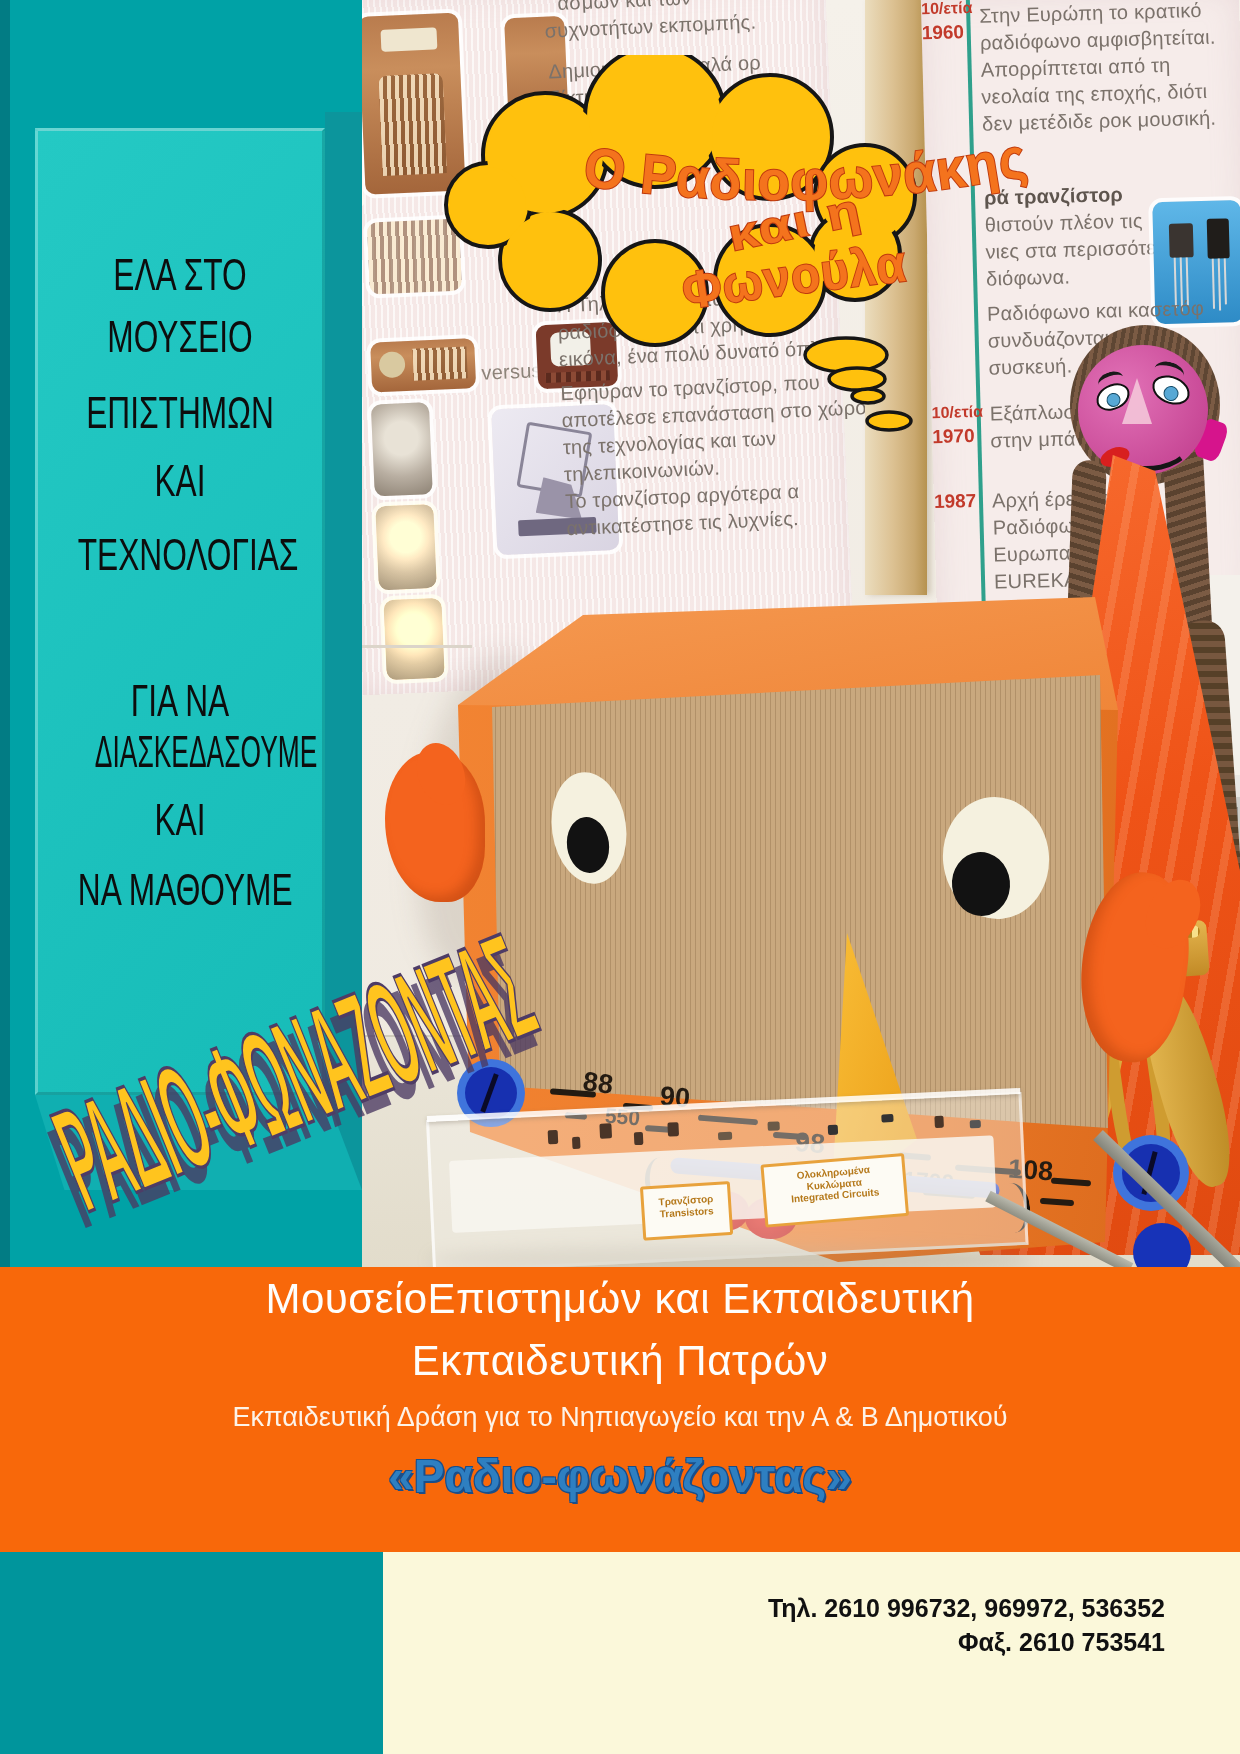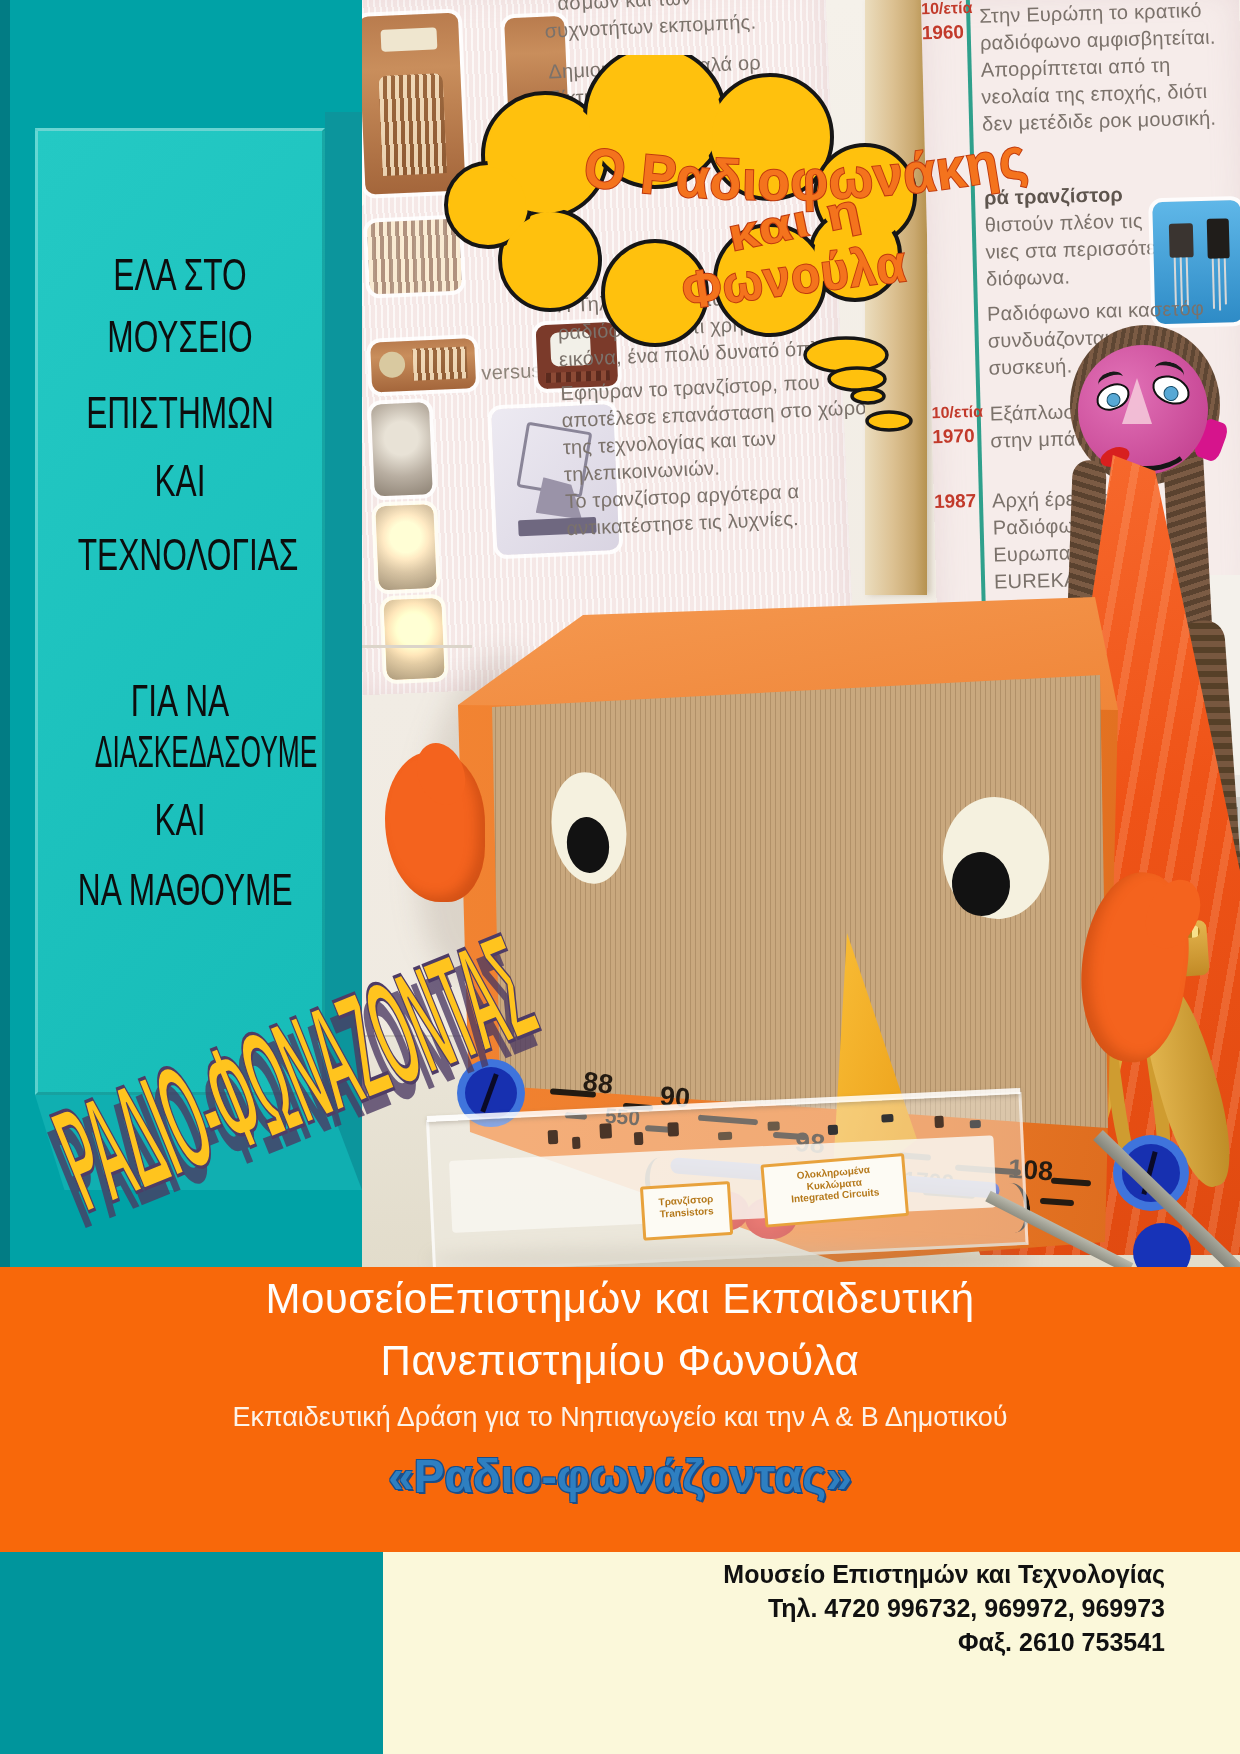--- a/index.html
+++ b/index.html
@@ -353,25 +353,24 @@
       <div class="side-line cond" style="top:734px;">ΝΑ ΜΑΘΟΥΜΕ</div>
     </div>
   </div>
 
   <div class="abs" style="left:34px;top:1085px;width:600px;height:300px;z-index:10;overflow:visible;pointer-events:none;">
     <div id="wordart-text">ΡΑΔΙΟ-ΦΩΝΑΖΟΝΤΑΣ</div>
   </div>
 
   <div id="band" class="abs" style="z-index:9;">
     <div class="band-title" style="top:8px;">ΜουσείοΕπιστημών και Εκπαιδευτική</div>
-    <div class="band-title" style="top:70px;">Πανεπιστημίου Φωνούλα</div>
+    <div class="band-title" style="top:70px;">Εκπαιδευτική Πατρών</div>
     <div id="band-prog">«Ραδιο-φωνάζοντας»</div>
     <div id="band-sub">Εκπαιδευτική Δράση για το Νηπιαγωγείο και την Α &amp; Β Δημοτικού</div>
   </div>
 
   <div class="abs" style="left:0;top:1552px;width:383px;height:202px;background:#00959C;z-index:9;"></div>
   <div class="abs" style="left:383px;top:1552px;width:857px;height:202px;background:#FBF8DA;z-index:9;">
-    <div class="f-line" style="top:8px;">Μουσείο Επιστημών και Τεχνολογίας</div>
-    <div class="f-line" style="top:42px;">Τηλ. 4720 996732, 969972, 969973</div>
+    <div class="f-line" style="top:42px;">Τηλ. 2610 996732, 969972, 536352</div>
     <div class="f-line" style="top:76px;">Φαξ. 2610 753541</div>
   </div>
 
 </div>
 
 </body></html>

